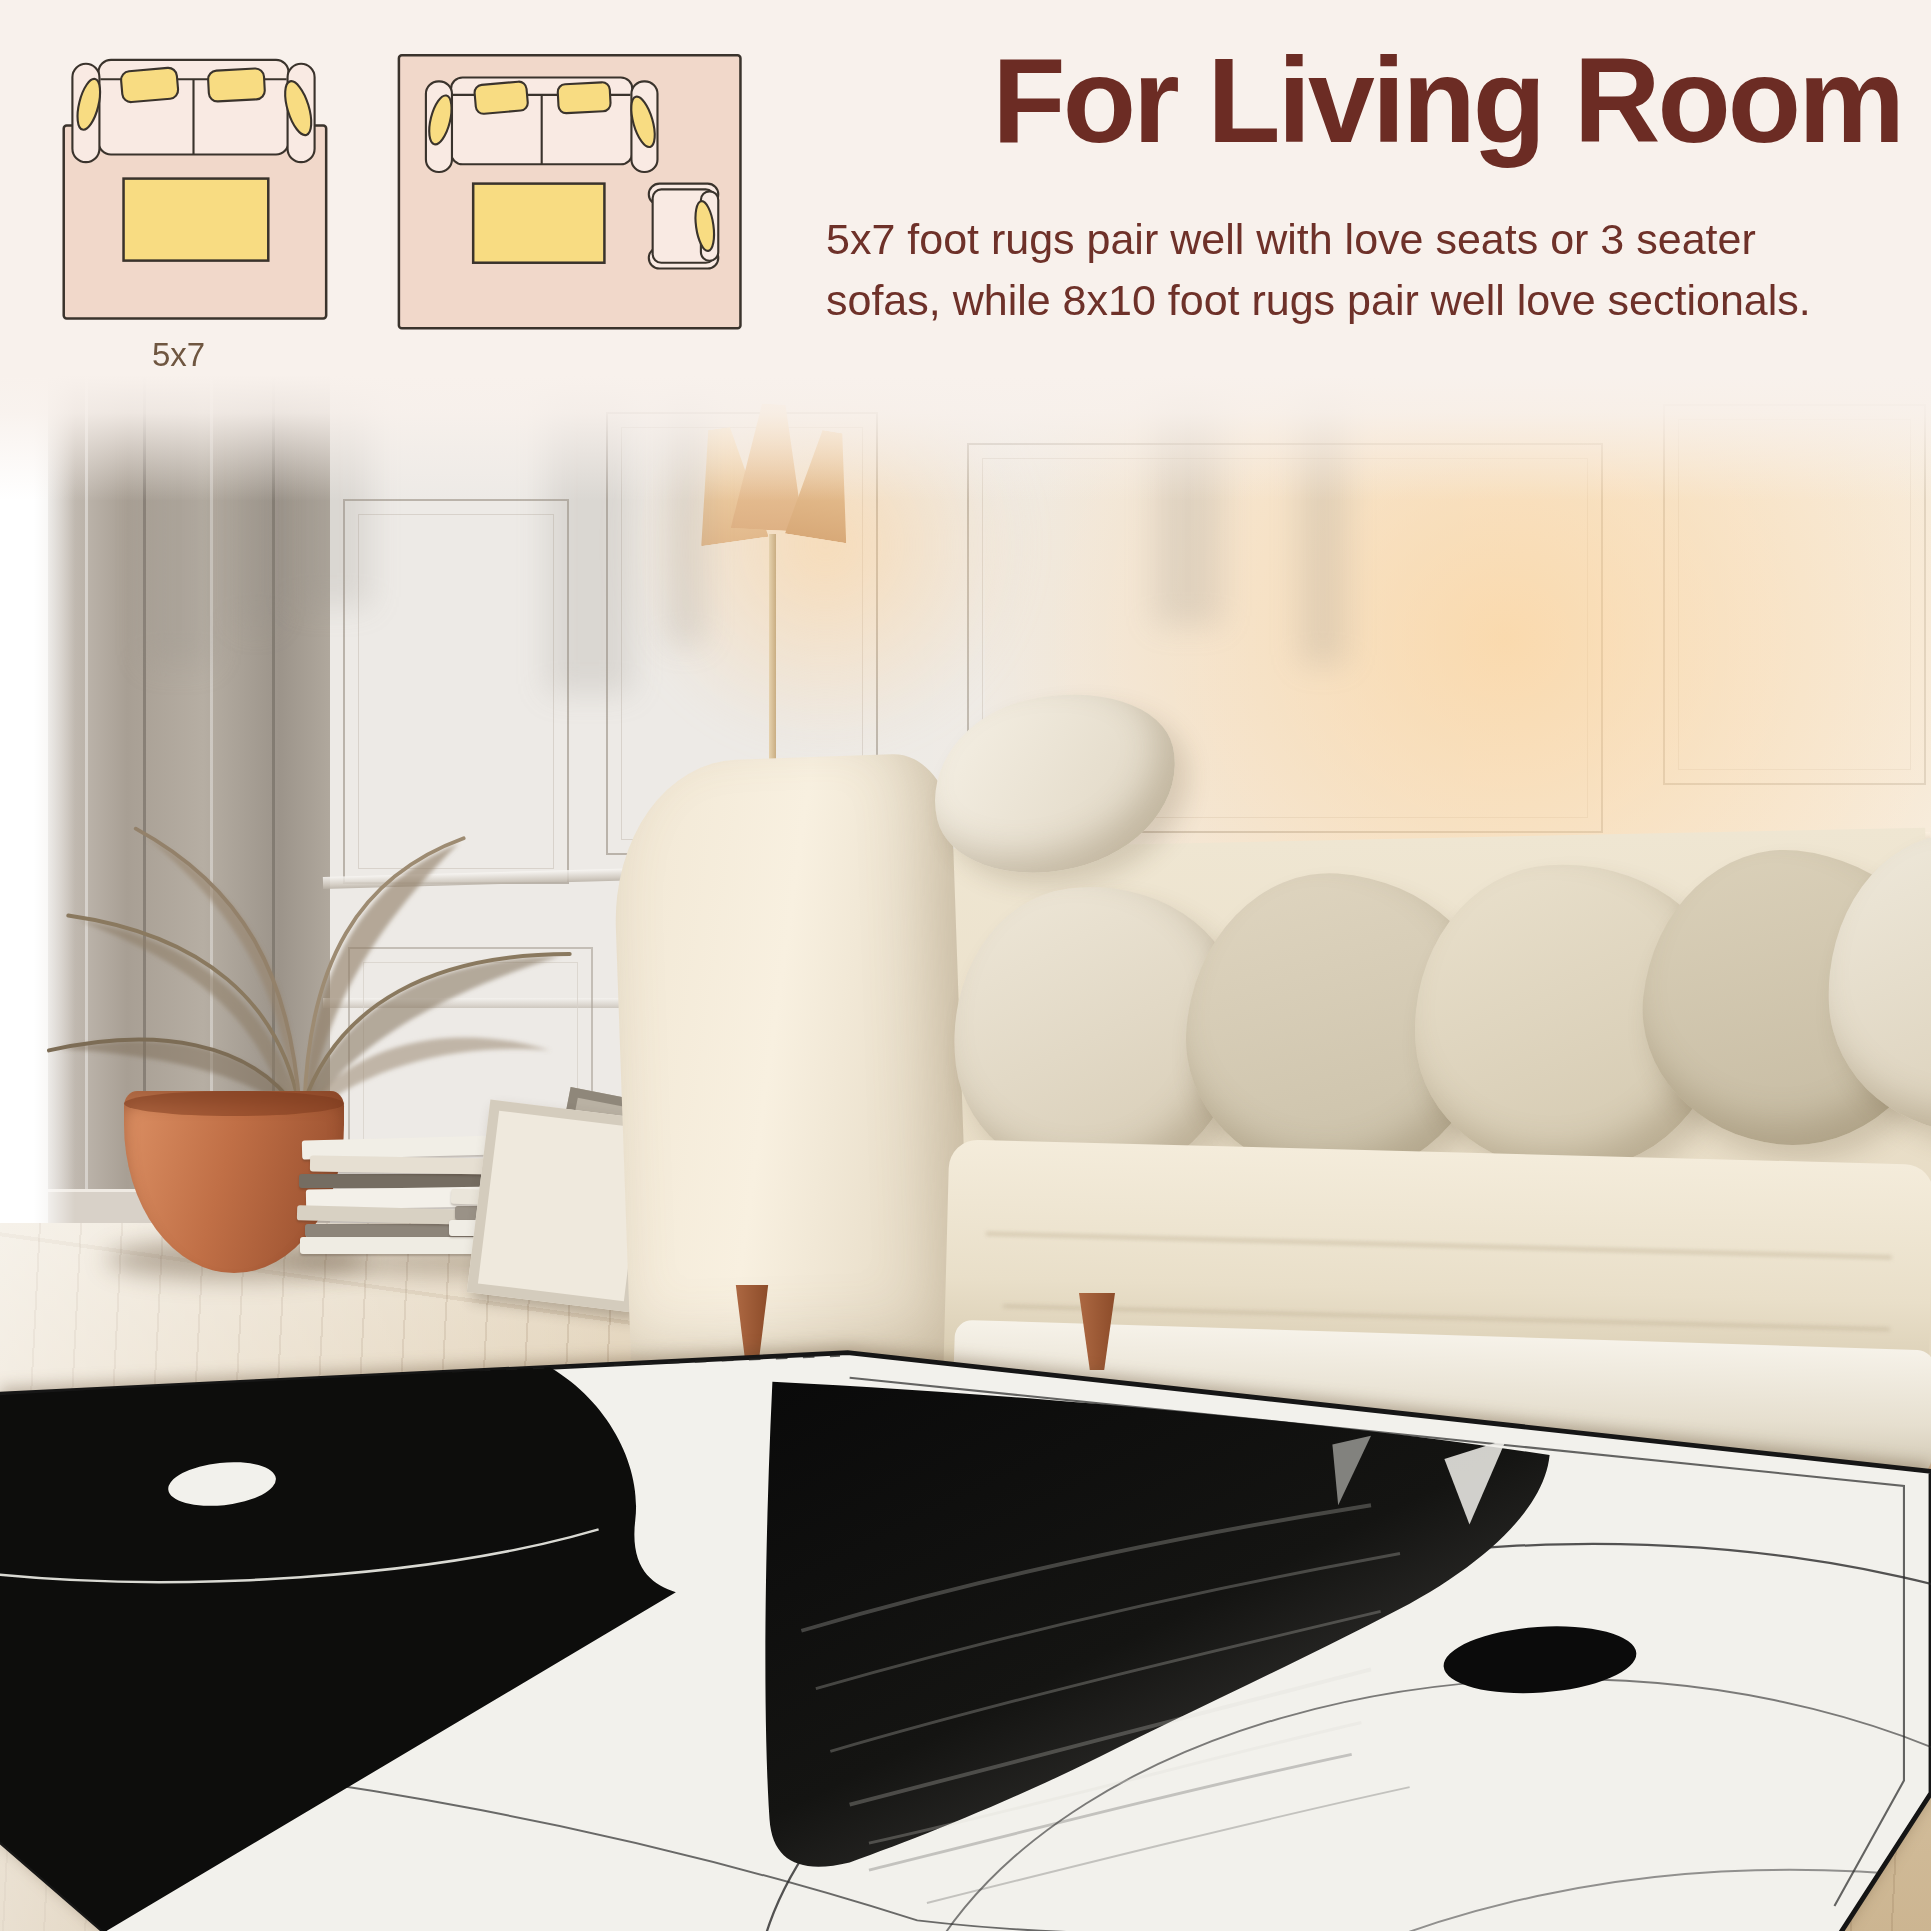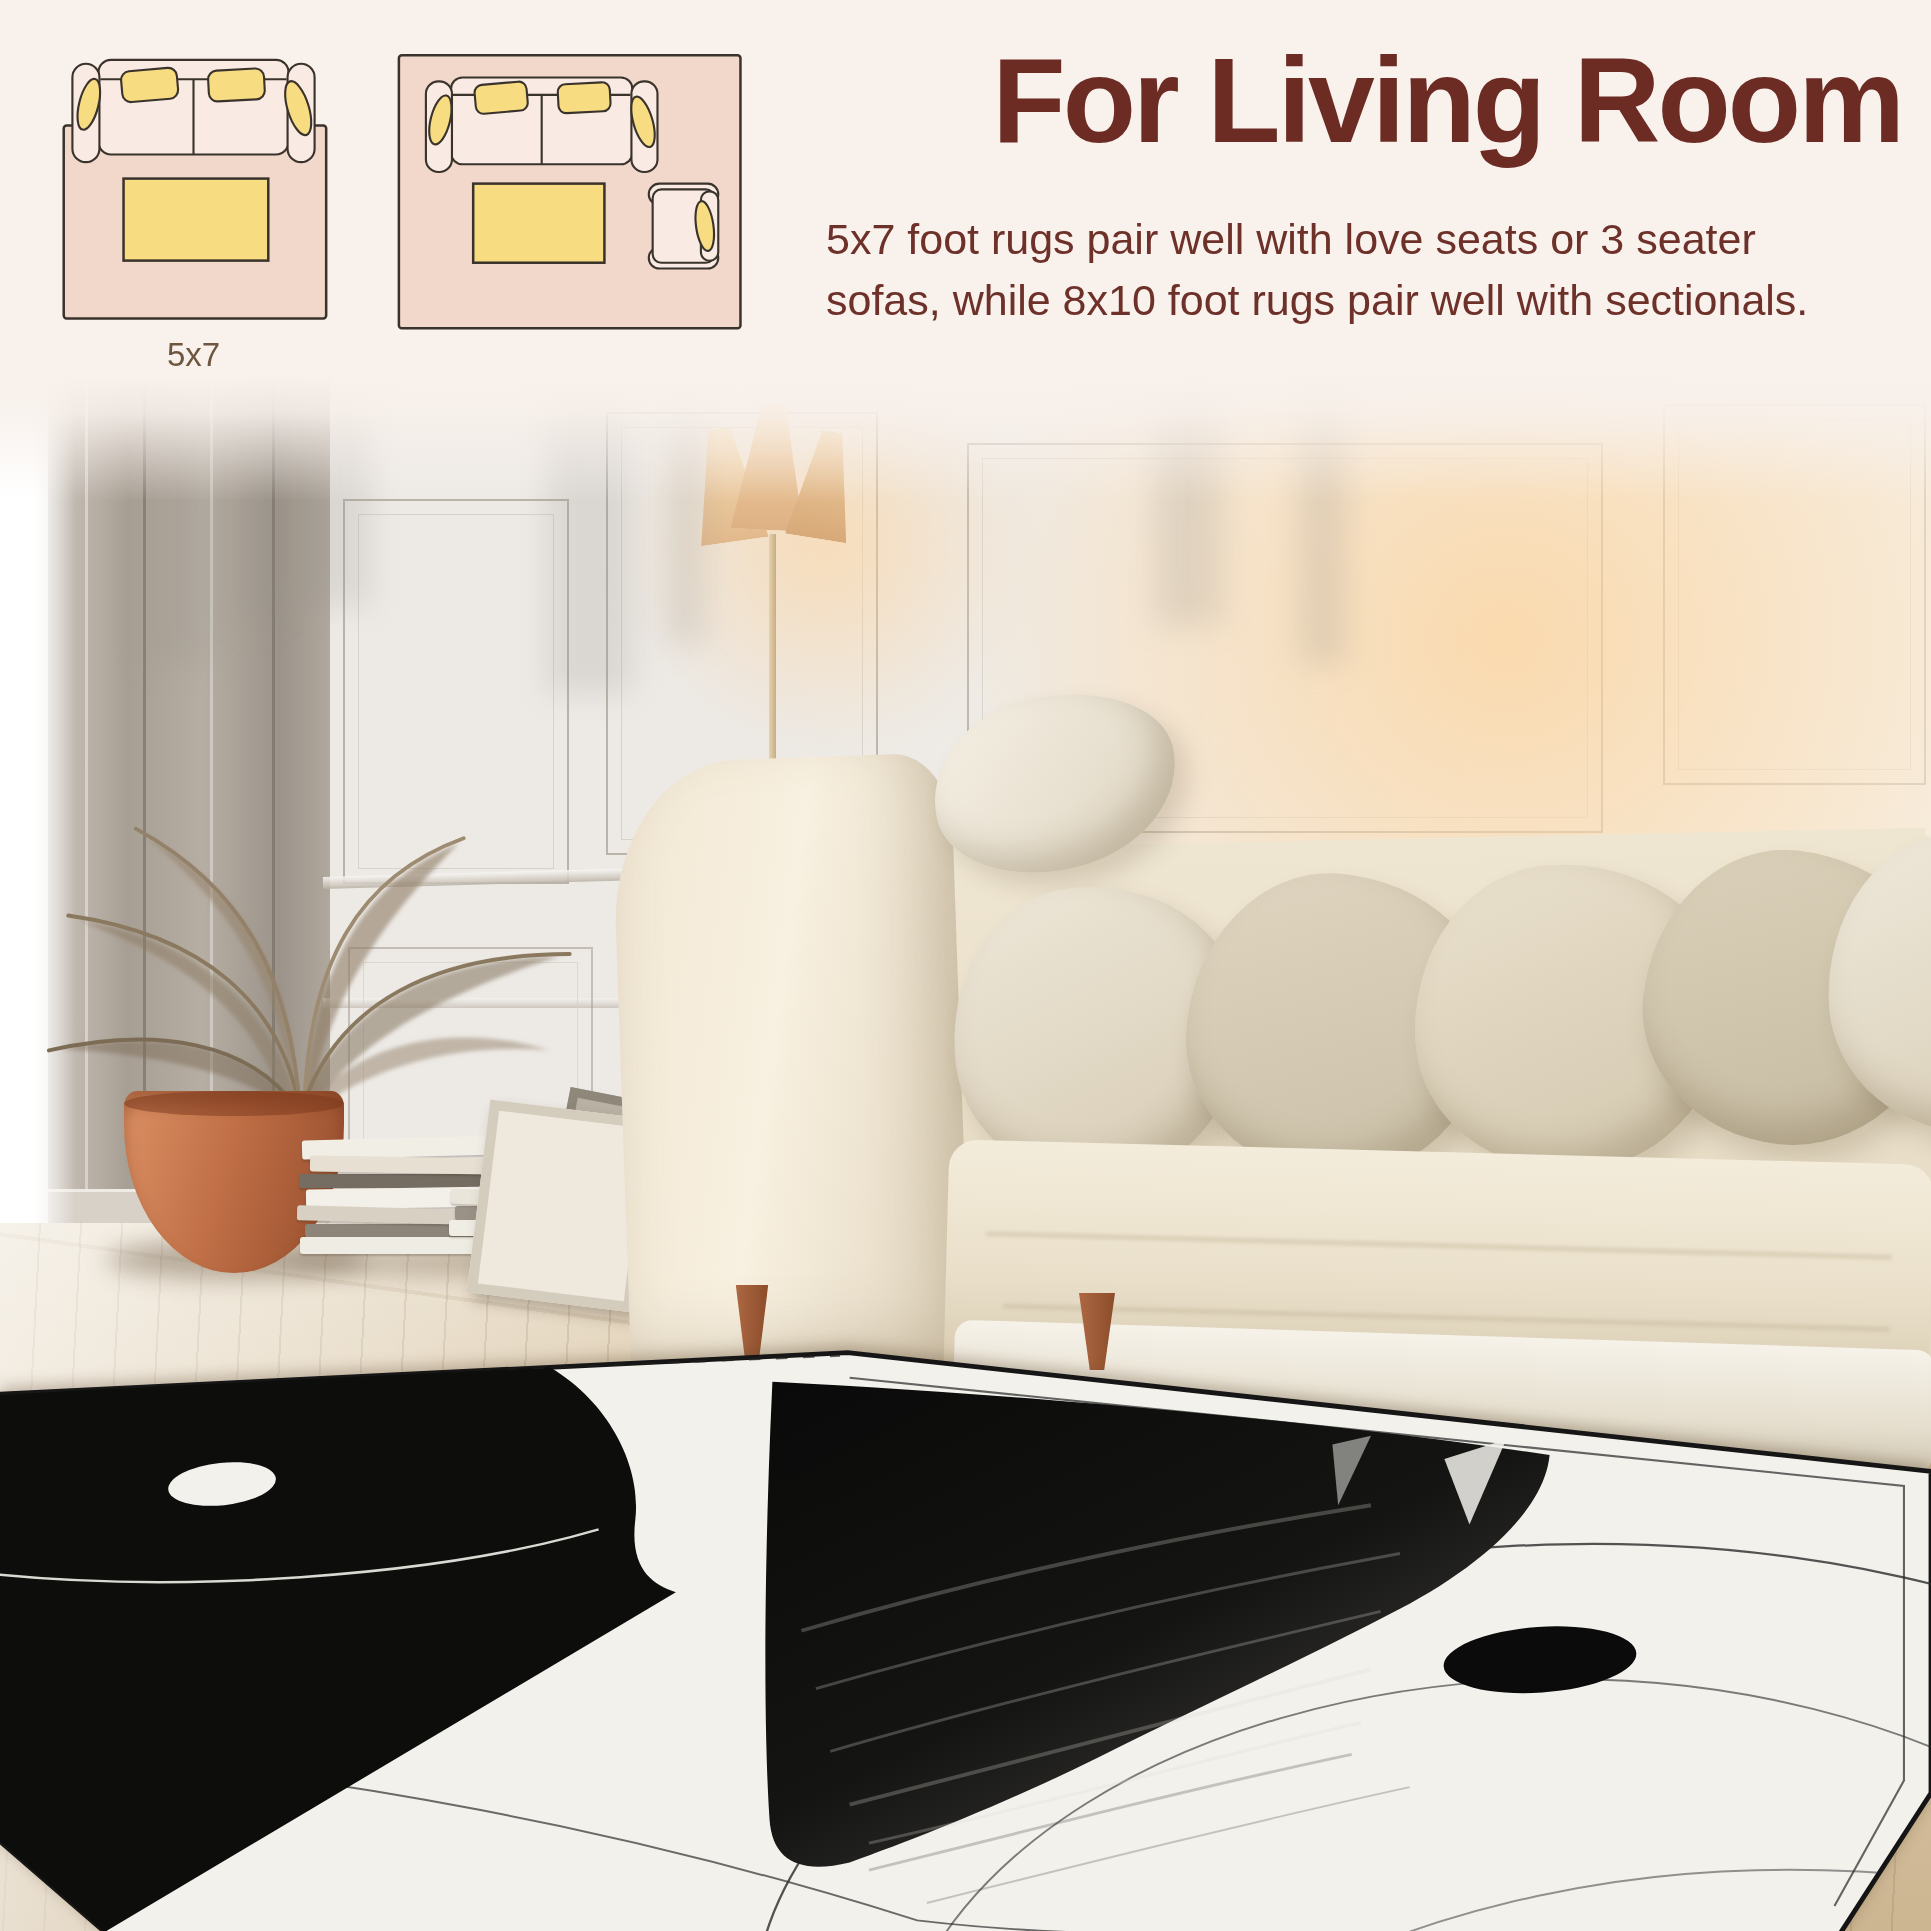--- a/index.html
+++ b/index.html
@@ -75,21 +75,21 @@
         <rect x="240" y="36" width="28" height="102" rx="14"></rect>
         <g fill="#f8dc82">
           <rect x="68" y="42" width="58" height="32" rx="9" transform="rotate(-5 97 58)"></rect>
           <rect x="158" y="42" width="58" height="32" rx="9" transform="rotate(-3 187 58)"></rect>
           <ellipse cx="34" cy="78" rx="10" ry="27" transform="rotate(14 34 78)"></ellipse>
           <ellipse cx="251" cy="82" rx="11" ry="29" transform="rotate(-17 251 82)"></ellipse>
         </g>
       </g>
       <rect x="70" y="155" width="150" height="85" fill="#f8dc82" stroke="#3a332c" stroke-width="2.6"></rect>
     </svg>
-    <div class="abs diagram-label" style="left:56px;top:336px;width:275px;">5x7</div>
+    <div class="abs diagram-label" style="left:41px;top:336px;width:275px;">5x7</div>
 
     <svg class="abs" style="left:396px;top:27px;" width="357" height="319" viewBox="0 0 370 330">
       <rect x="3" y="29" width="354" height="283" rx="3" fill="#f1d8ca" stroke="#3a332c" stroke-width="2.6"></rect>
       <g fill="#f9eae3" stroke="#3a332c" stroke-width="2.2" stroke-linejoin="round">
         <rect x="57" y="52" width="188" height="90" rx="12"></rect>
         <line x1="59" y1="70" x2="243" y2="70"></line>
         <line x1="151" y1="70" x2="151" y2="142"></line>
         <rect x="31" y="56" width="27" height="94" rx="13"></rect>
         <rect x="244" y="56" width="27" height="94" rx="13"></rect>
         <g fill="#f8dc82">
@@ -106,21 +106,21 @@
         <rect x="266" y="168" width="64" height="76" rx="9"></rect>
         <rect x="316" y="170" width="18" height="72" rx="9"></rect>
         <ellipse cx="320" cy="206" rx="9" ry="26" fill="#f8dc82" transform="rotate(-8 320 206)"></ellipse>
       </g>
     </svg>
     <div class="abs diagram-label" style="left:396px;top:368px;width:357px;font-family:Liberation Serif, serif;">8x10</div>
 
     <div class="abs page-title">For Living Room</div>
     <div class="abs page-desc">
       <div>5x7 foot rugs pair well with love seats or 3 seater</div>
-      <div>sofas, while 8x10 foot rugs pair well with sectionals.</div>
+      <div>sofas, while 8x10 foot rugs pair well love sectionals.</div>
     </div>
   </div>
 
   <div class="abs photo">
 
     <div class="abs wall"></div>
 
     <div class="abs doorpanel">
       <div class="abs vline" style="left:37px;background:rgba(255,255,255,.4);"></div>
       <div class="abs vline" style="left:95px;background:rgba(88,82,74,.42);"></div>

